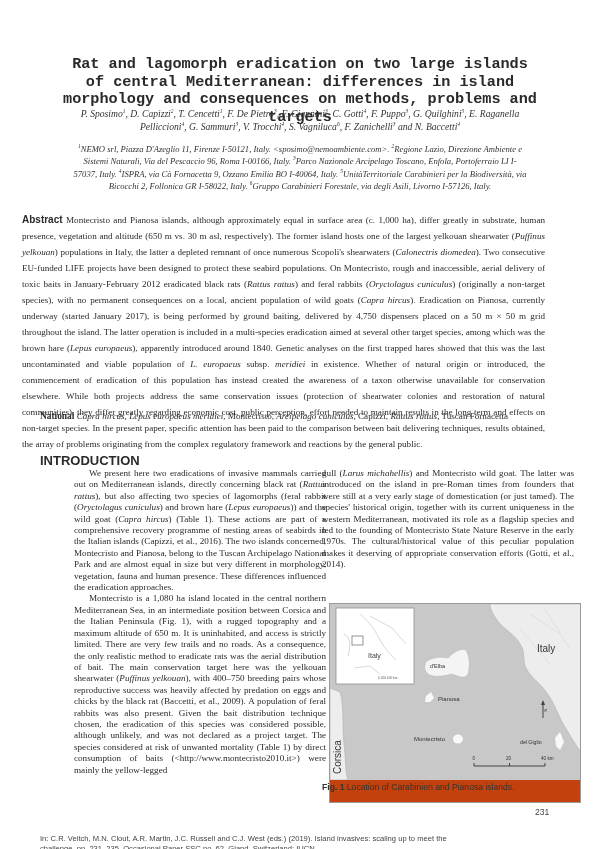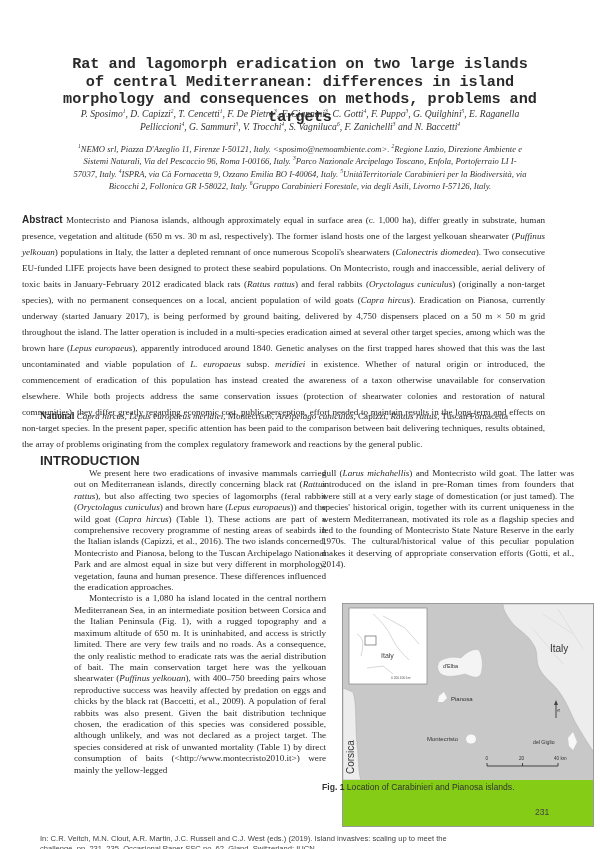--- a/index.html
+++ b/index.html
@@ -40,22 +40,22 @@
     .col {
       position: absolute; width: 252px;
       font-size: 9.15px; line-height: 11.4px; text-align: justify; color: #2a2a2a;
     }
     .col p { text-indent: 15px; }
     .col p.noindent { text-indent: 0; }
     .col-left { left: 40px; top: 468px; margin-left: 34px; }
     .col-right { left: 322px; top: 468px; }
 
     .figure {
-      position: absolute; left: 342px; top: 603px; width: 252px; height: 224px;
-      background: #84cc16; border: 1px solid #9a9a9a; overflow: hidden;
+      position: absolute; left: 329px; top: 603px; width: 252px; height: 200px;
+      background: #c2410c; border: 1px solid #9a9a9a; overflow: hidden;
     }
     .figure svg { display: block; }
     .fig-caption {
       position: absolute; left: 322px; top: 782px; width: 260px;
       font-family: "Liberation Sans", sans-serif; font-size: 8.6px; color: #333;
     }
     .fig-caption b { font-weight: bold; margin-top: 29px; }
 
     .footer {
       position: absolute; left: 40px; top: 834px; width: 410px;

